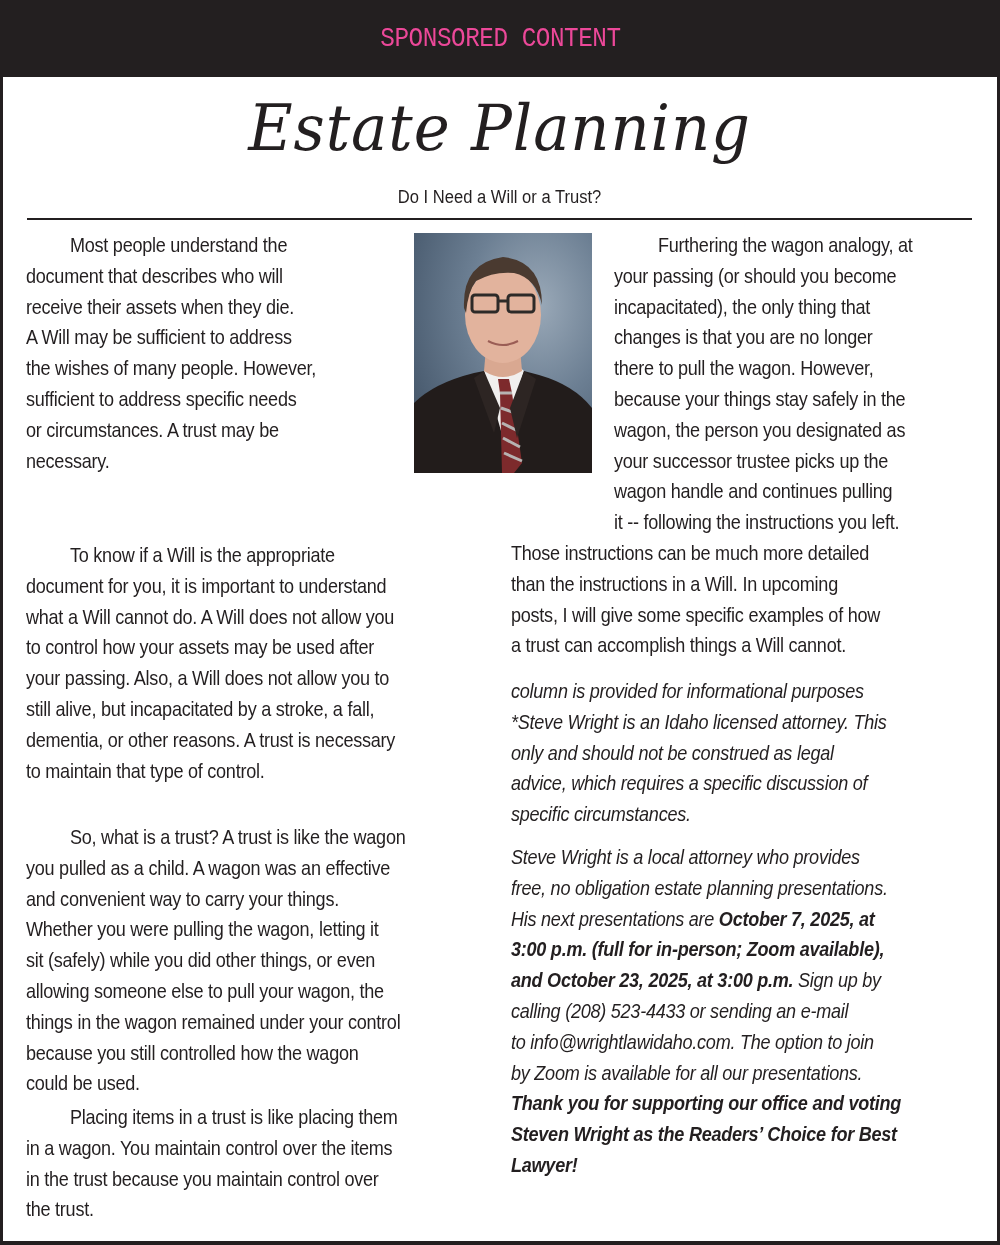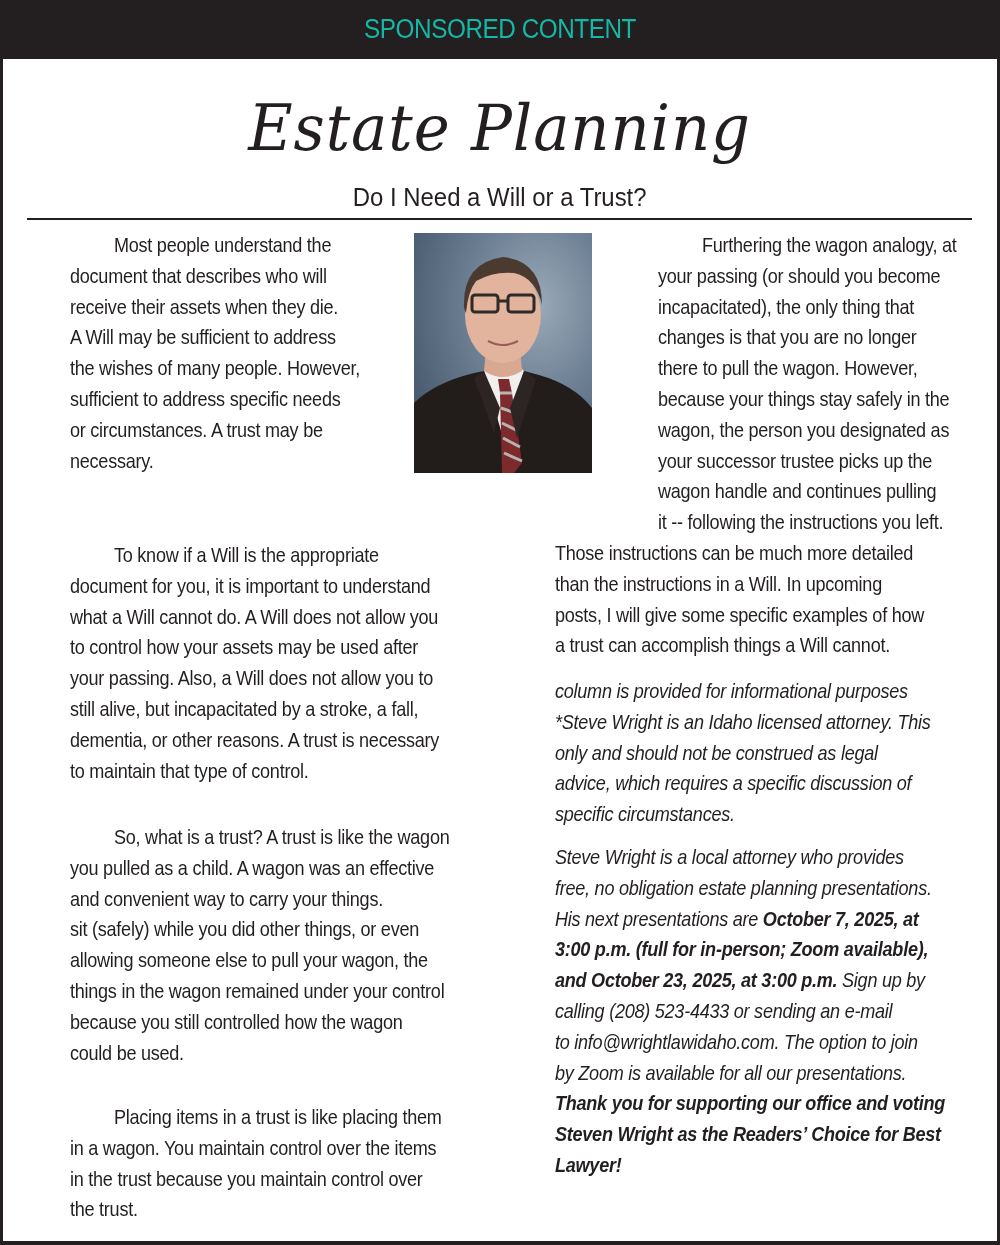--- a/index.html
+++ b/index.html
@@ -8,52 +8,52 @@
       position: relative;
       width: 1000px; height: 1245px;
       border-left: 3px solid #231f20;
       border-right: 3px solid #231f20;
       border-bottom: 4px solid #231f20;
       background: #fff;
       color: #231f20;
       font-family: "Liberation Sans", sans-serif;
     }
     .banner {
-      position: absolute; left: -3px; top: 0; width: 1000px; height: 59px;
-      background: #231f20; color: #14b8a6;
+      position: absolute; left: -3px; top: 0; width: 1000px; height: 77px;
+      background: #231f20; color: #ec4899;
       display: flex; align-items: center; justify-content: center;
-      font-family: Liberation Sans, sans-serif;
+      font-family: Liberation Mono, monospace;
       font-size: 27px; letter-spacing: -0.5px;
       transform-origin: center;
     }
     .banner span { display: inline-block; transform: scaleX(0.9); }
     .title {
       position: absolute; left: 0; right: 0; top: 88px;
       text-align: center;
       font-family: "DejaVu Serif", "Liberation Serif", serif;
       font-style: italic;
       font-size: 64px; line-height: 80px;
       letter-spacing: 1px;
     }
     .title span { display: inline-block; transform: scaleX(0.95); }
     .subtitle {
       position: absolute; left: 0; right: 0; top: 180px;
       text-align: center;
-      font-size: 26px; line-height: 34px;
+      font-size: 18px; line-height: 34px;
     }
     .subtitle span { display: inline-block; transform: scaleX(0.92); }
     .rule {
       position: absolute; left: 24px; right: 25px; top: 218px;
       height: 2px; background: #231f20;
     }
     .body-text {
       font-size: 21px; line-height: 30.8px;
       letter-spacing: -0.3px;
     }
-    .blk { position: absolute; margin-left: 44px; }
+    .blk { position: absolute; }
     .indent { padding-left: 44px; }
     .line { display: block; white-space: nowrap; }
     .line span.sx { display: inline-block; transform-origin: left center; transform: scaleX(0.86); }
     .photo {
       position: absolute; left: 411px; top: 233px; width: 178px; height: 240px;
       overflow: hidden;
       background: radial-gradient(ellipse at 70% 30%, #9aa9b8 0%, #6c7f93 40%, #4d5f73 75%, #3f4d5c 100%);
     }
     .caption {
       position: absolute; left: 400px; top: 478px; width: 200px; text-align: center;
@@ -126,20 +126,21 @@
     <span class="line"><span class="sx">your passing. Also, a Will does not allow you to</span></span>
     <span class="line"><span class="sx">still alive, but incapacitated by a stroke, a fall,</span></span>
     <span class="line"><span class="sx">dementia, or other reasons. A trust is necessary</span></span>
     <span class="line"><span class="sx">to maintain that type of control.</span></span>
   </div>
 
   <div class="blk body-text" style="left:23px; top:822px;">
     <span class="line indent"><span class="sx">So, what is a trust? A trust is like the wagon</span></span>
     <span class="line"><span class="sx">you pulled as a child. A wagon was an effective</span></span>
     <span class="line"><span class="sx">and convenient way to carry your things.</span></span>
+    <span class="line"><span class="sx">Whether you were pulling the wagon, letting it</span></span>
     <span class="line"><span class="sx">sit (safely) while you did other things, or even</span></span>
     <span class="line"><span class="sx">allowing someone else to pull your wagon, the</span></span>
     <span class="line"><span class="sx">things in the wagon remained under your control</span></span>
     <span class="line"><span class="sx">because you still controlled how the wagon</span></span>
     <span class="line"><span class="sx">could be used.</span></span>
   </div>
 
   <div class="blk body-text" style="left:23px; top:1102px;">
     <span class="line indent"><span class="sx">Placing items in a trust is like placing them</span></span>
     <span class="line"><span class="sx">in a wagon. You maintain control over the items</span></span>

